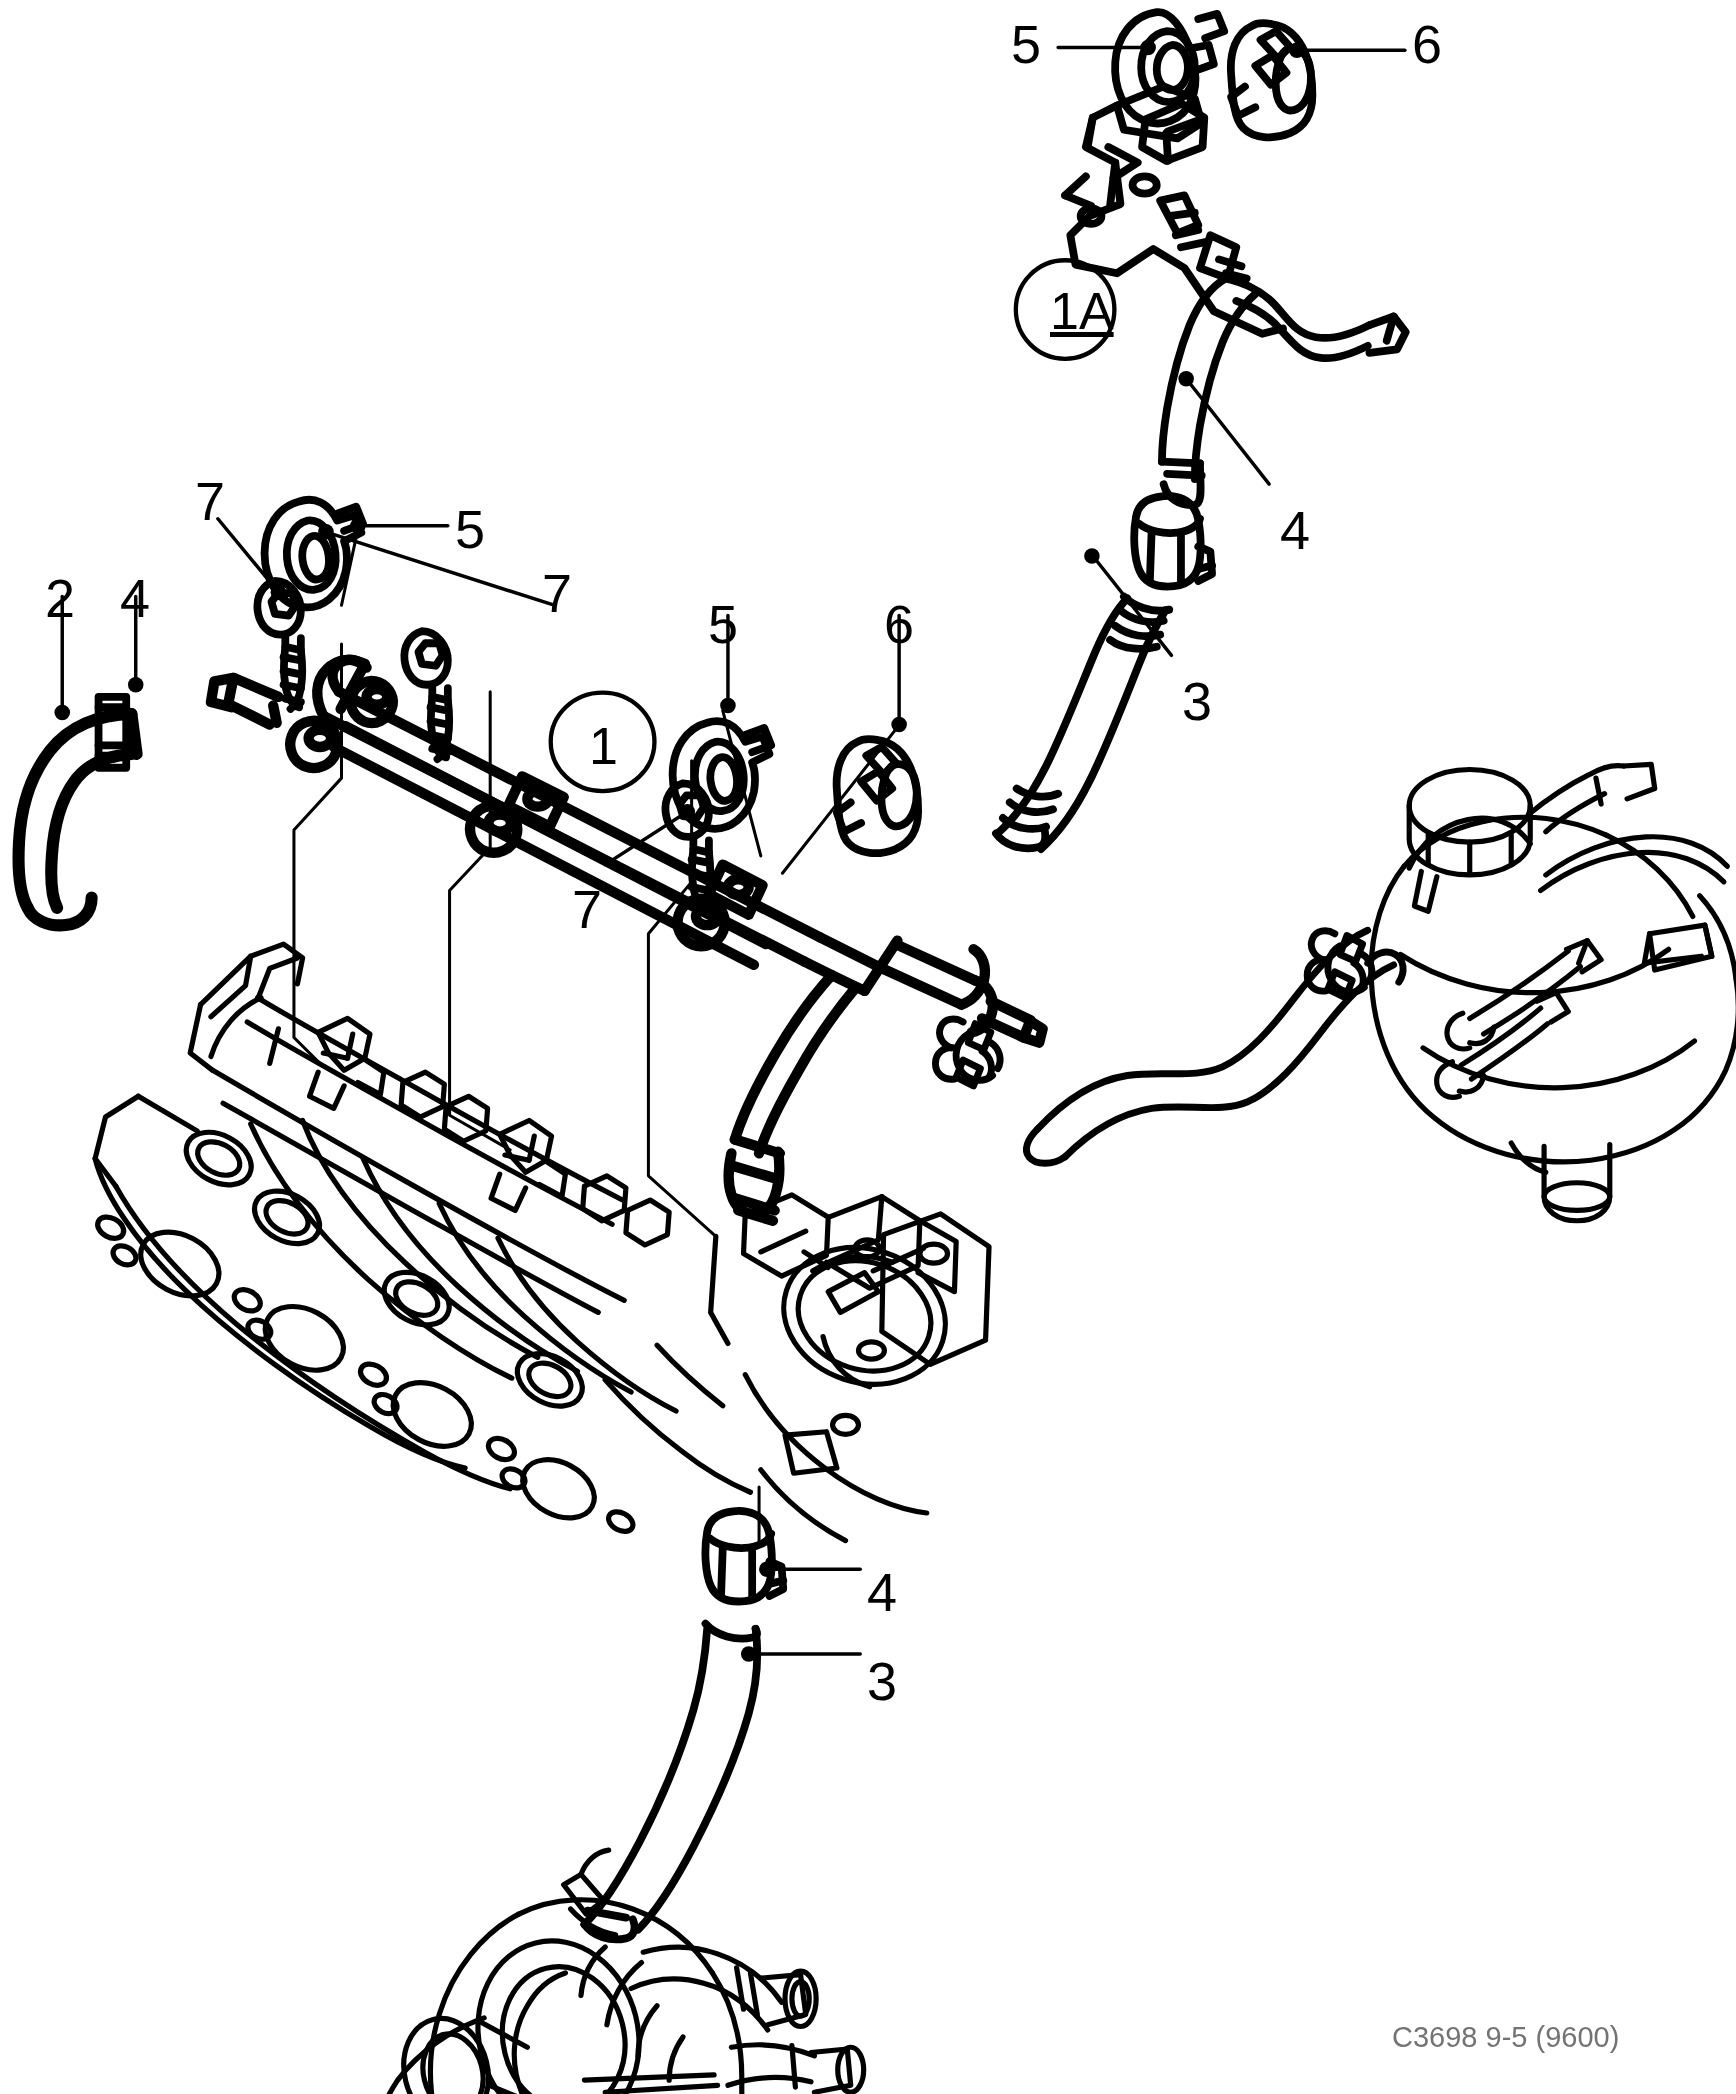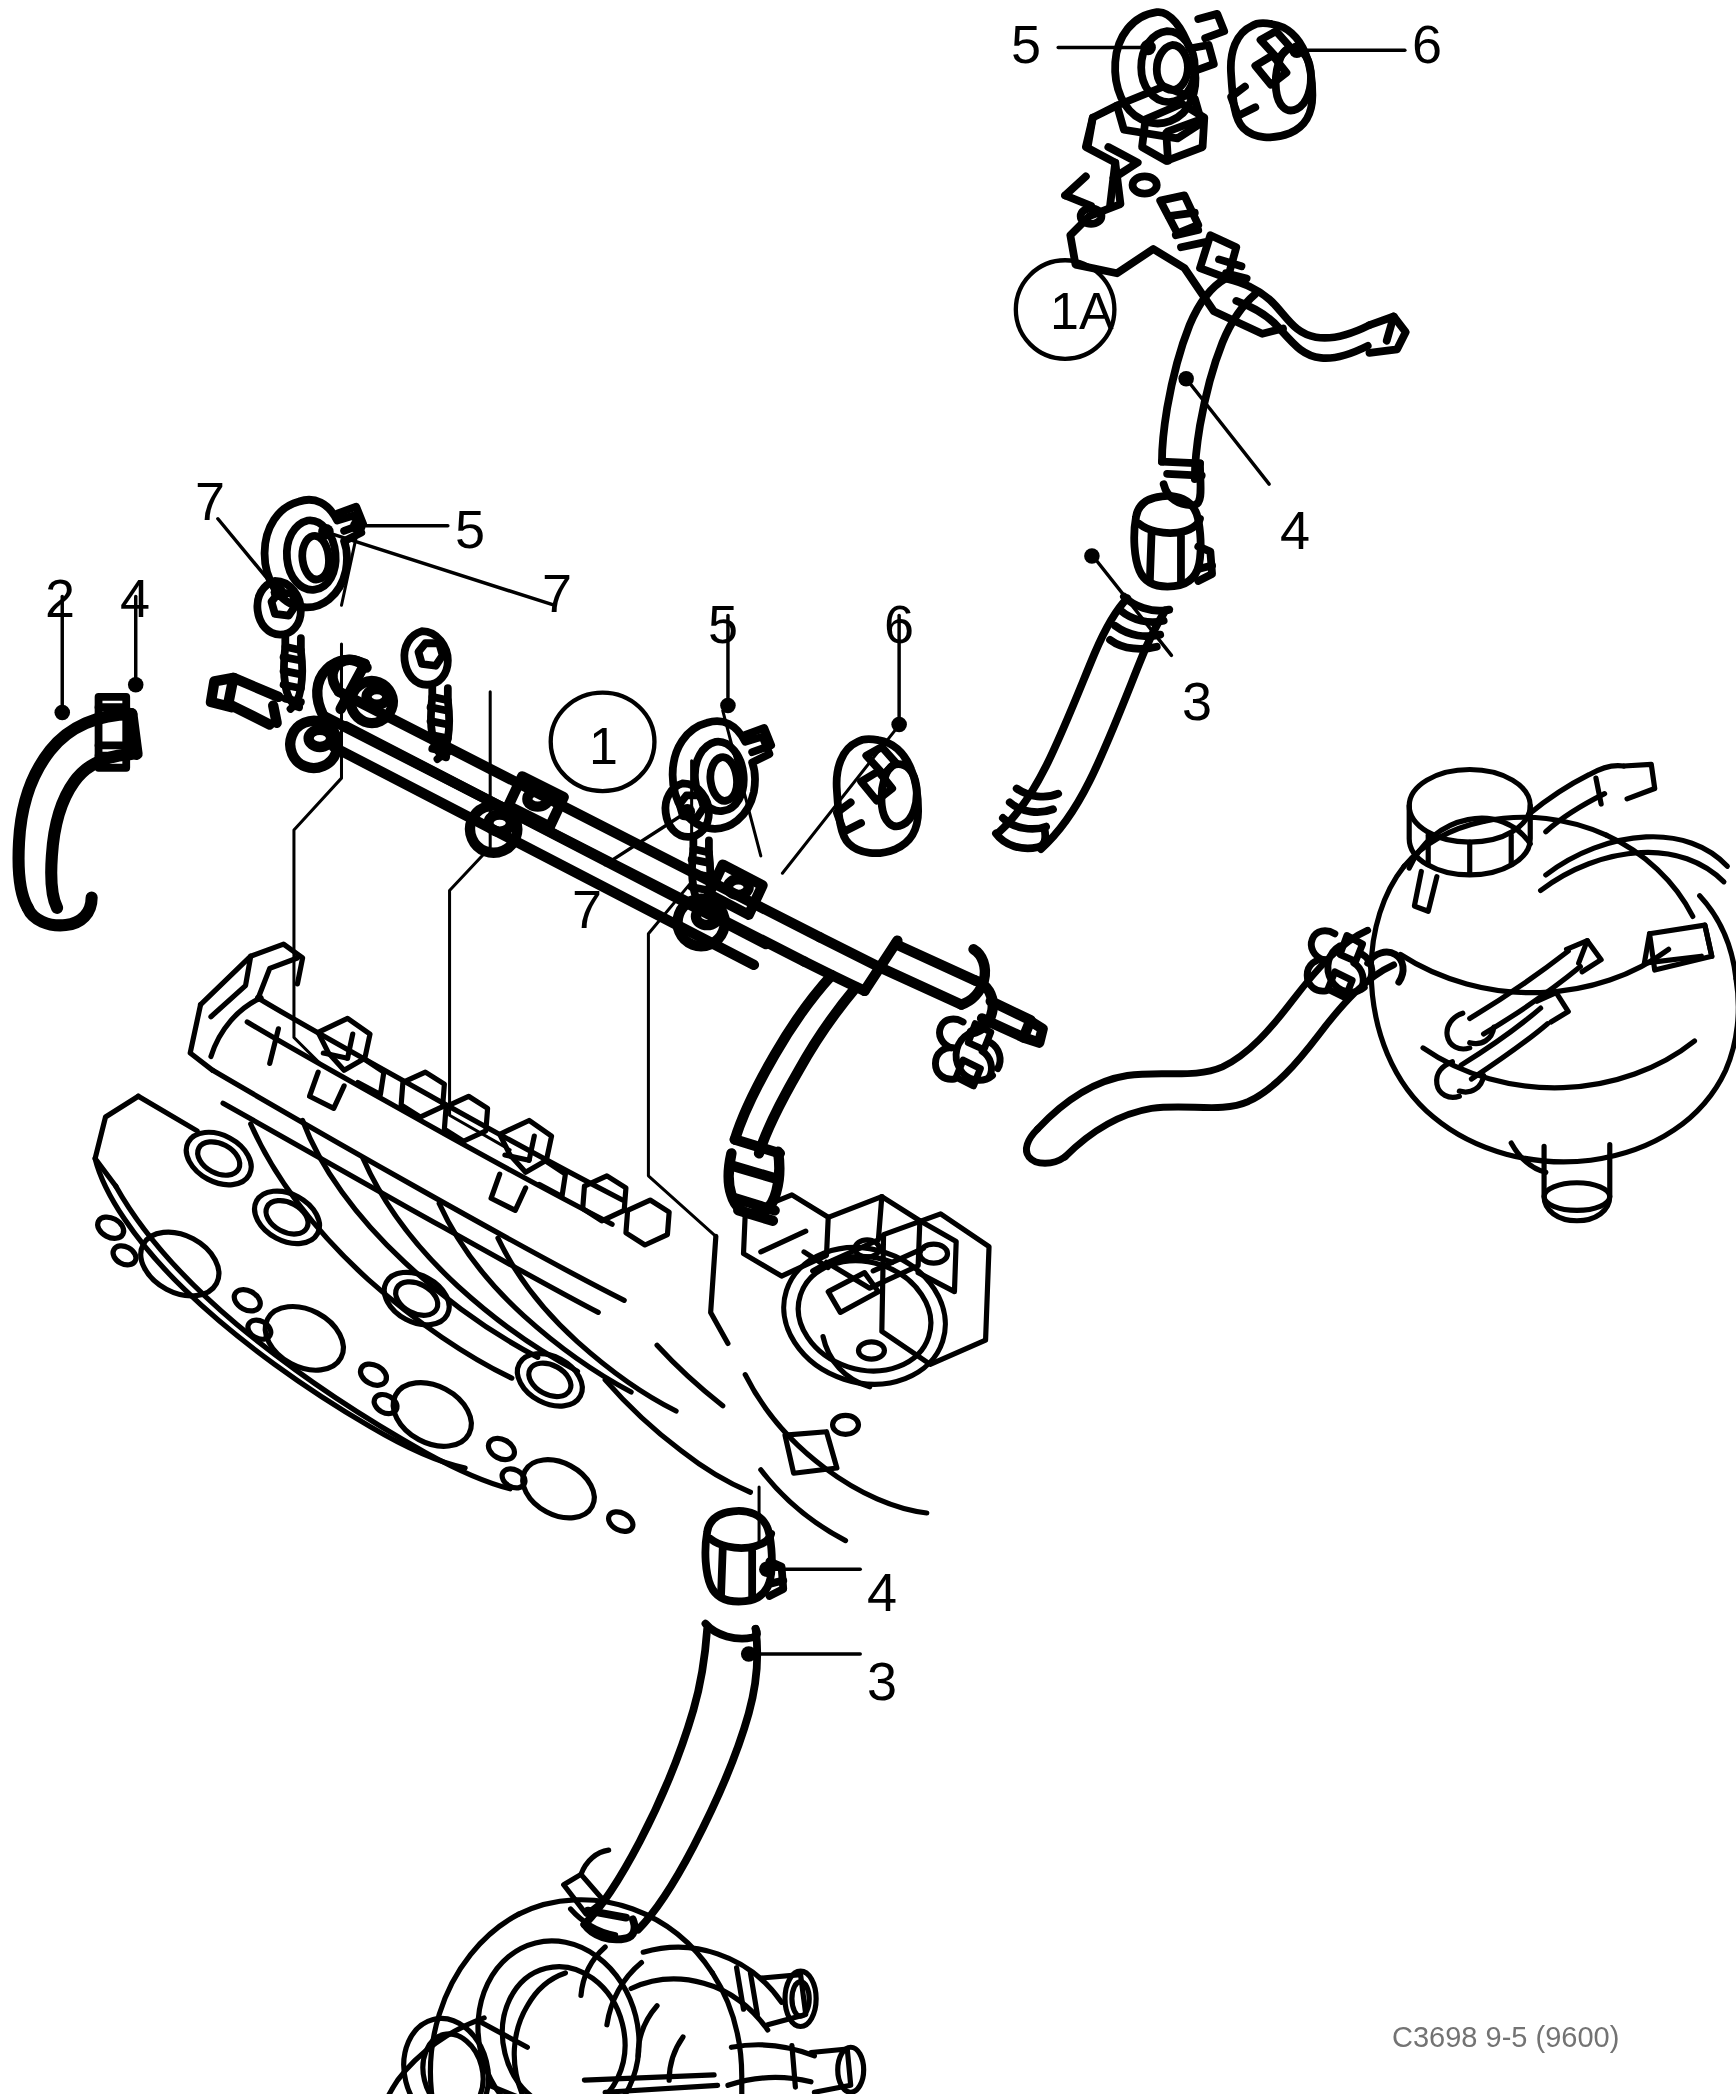--- a/index.html
+++ b/index.html
@@ -557,21 +557,21 @@
 <div class="callout-num" style="left:120px; top:571px;">4</div>
 <div class="callout-num" style="left:542px; top:566px;">7</div>
 <div class="callout-num" style="left:708px; top:597px;">5</div>
 <div class="callout-num" style="left:884px; top:597px;">6</div>
 <div class="callout-num" style="left:572px; top:882px;">7</div>
 
 <div class="callout-num" style="left:867px; top:1565px;"></div>
 <div class="callout-num" style="left:867px; top:1565px;">4</div>
 <div class="callout-num" style="left:867px; top:1654px;">3</div>
 
-<div class="circ-label" style="left:1050px; top:281px;">1A</div>
+<div class="circ-label" style="left:1050px; top:281px;text-decoration:underline;">1A</div>
 <div class="circ-label" style="left:589px; top:716px;">1</div>
 
 <svg width="1736" height="2094" viewBox="0 0 2008 2422" style="pointer-events:none;" fill="none" stroke="#000" stroke-width="5">
   <circle cx="1232" cy="358" r="57"></circle>
   <ellipse cx="697" cy="858" rx="60" ry="57"></ellipse>
 </svg>
 
 <div class="caption" style="left:1392px; top:2021px;">C3698 9-5 (9600)</div>
 
 </div>

